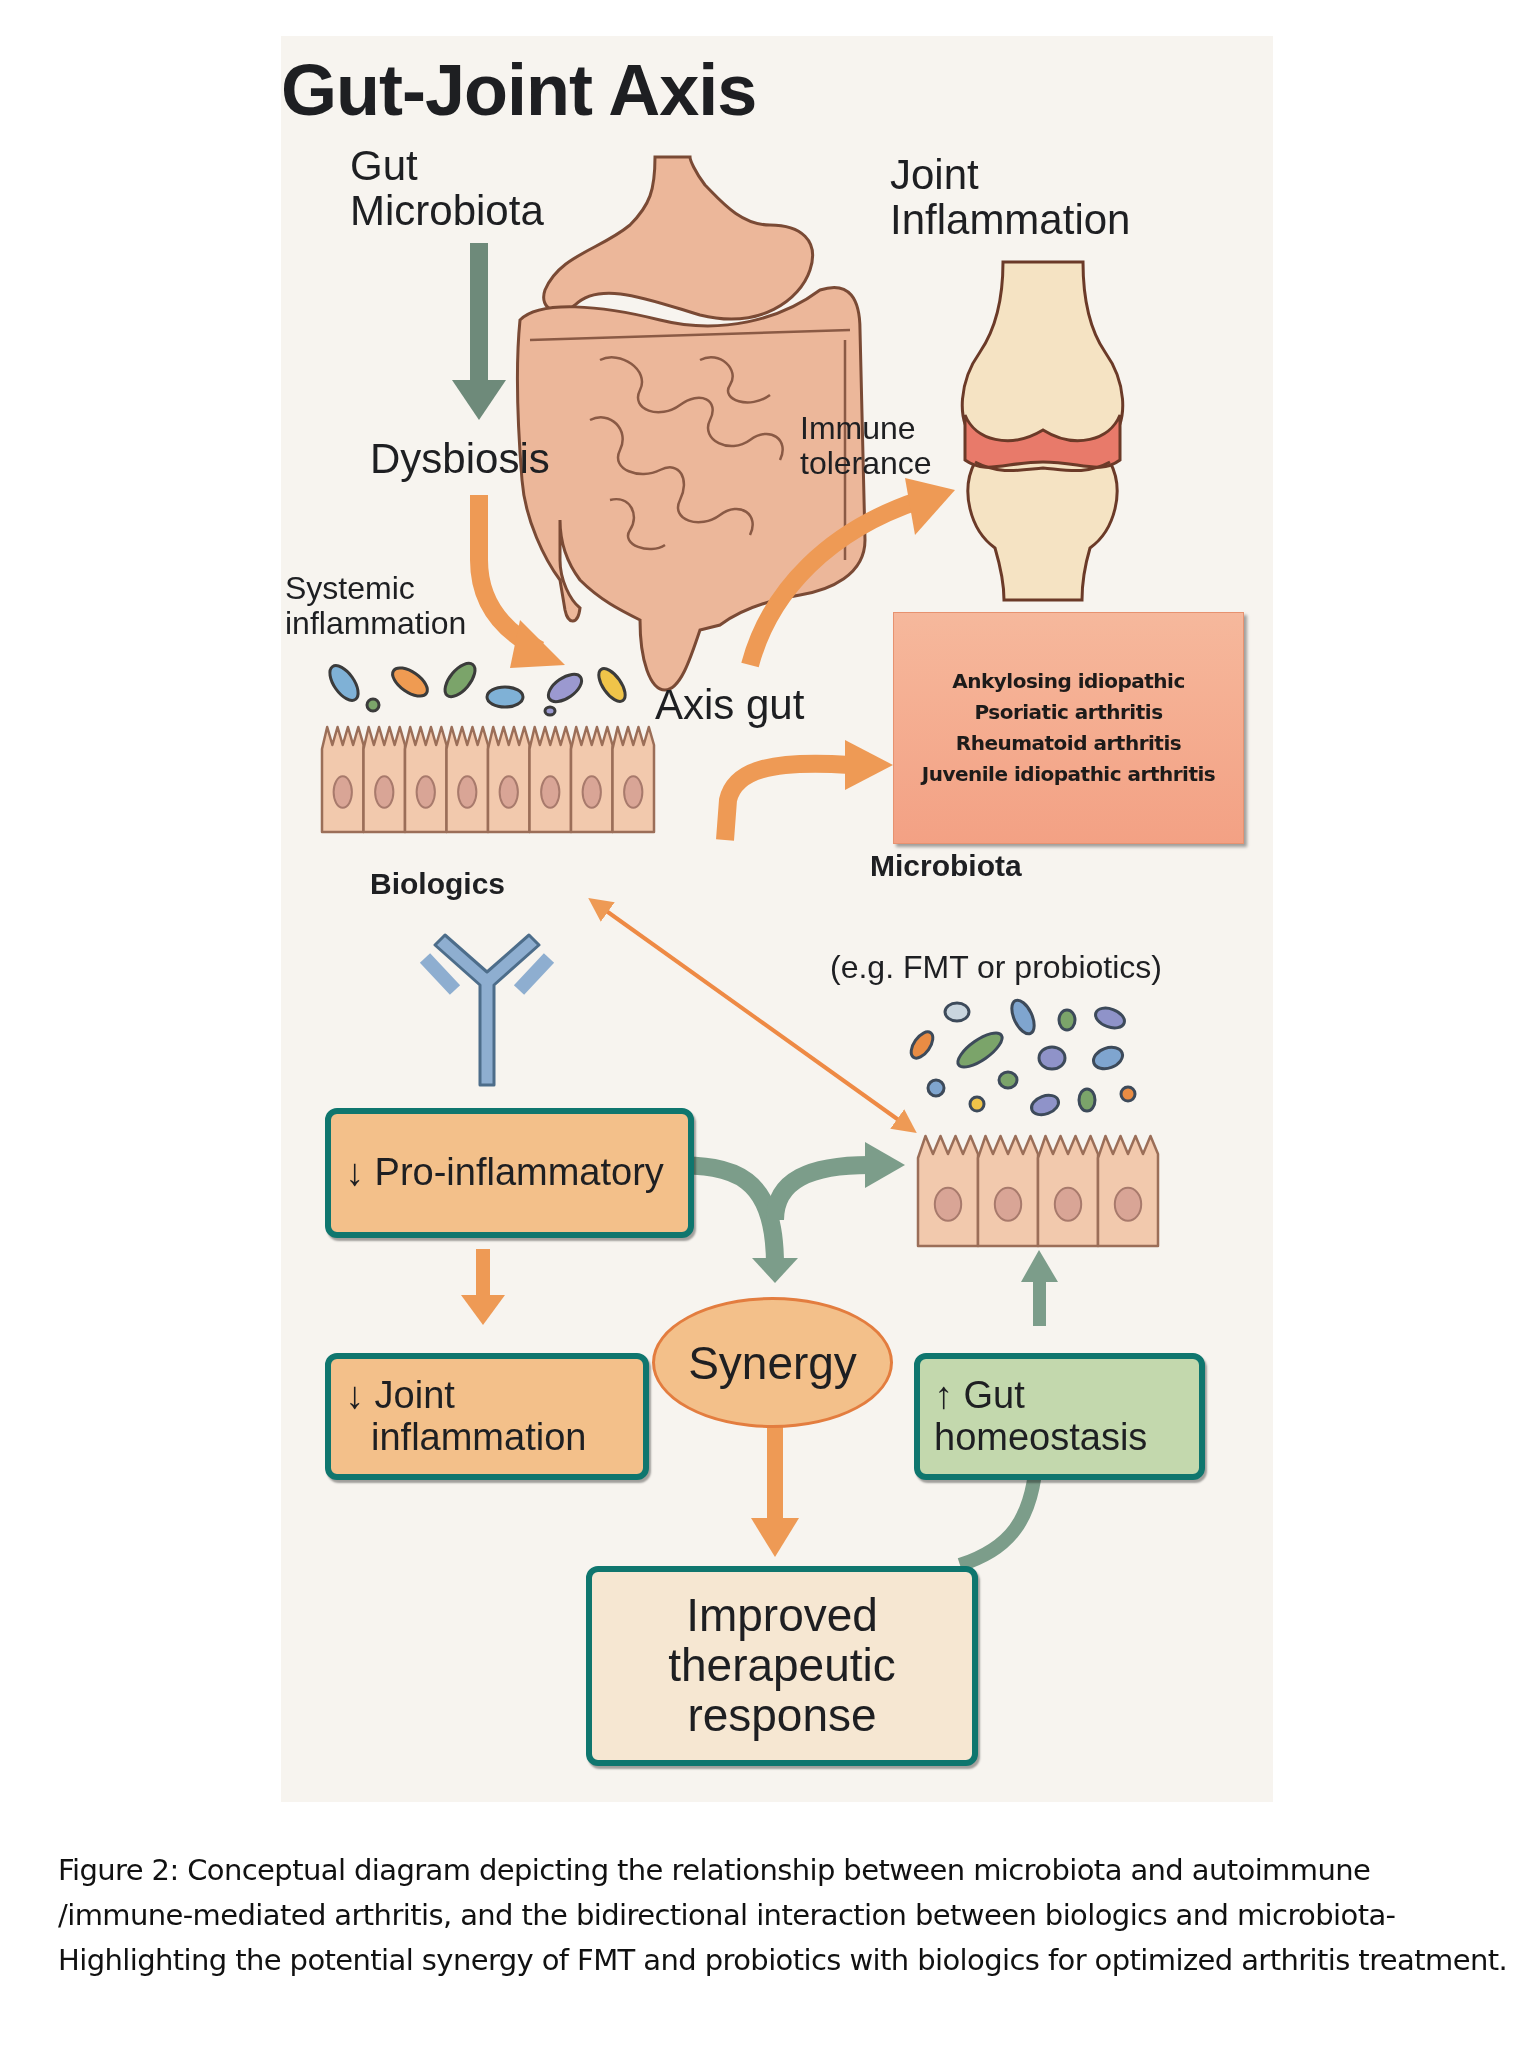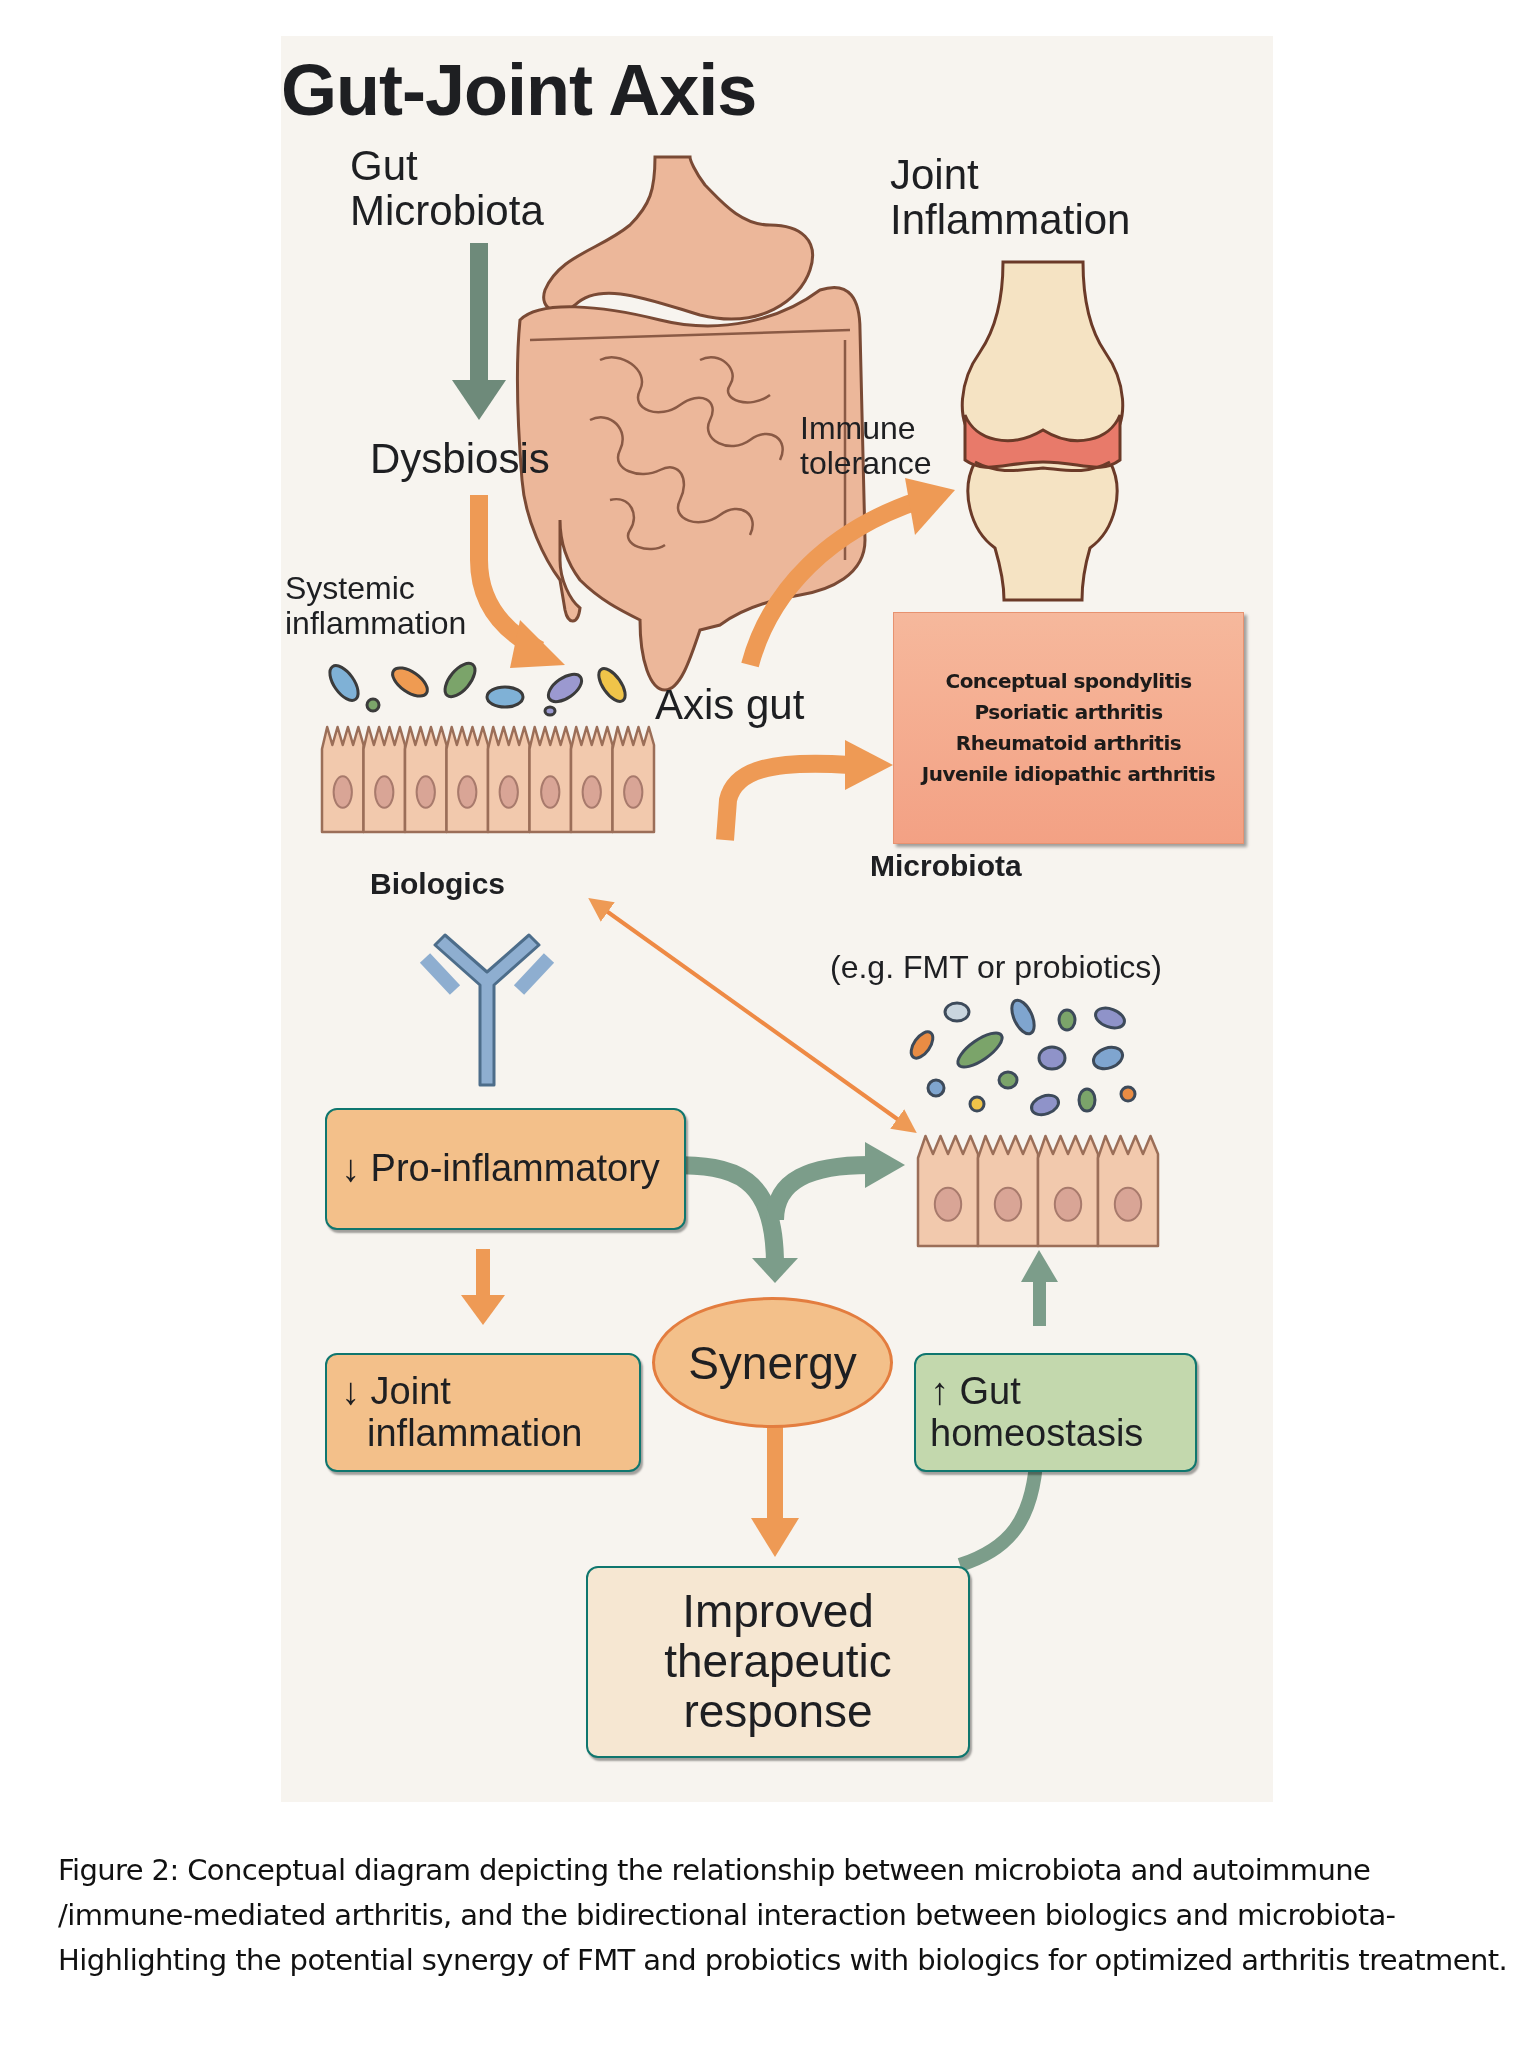--- a/index.html
+++ b/index.html
@@ -4,21 +4,21 @@
 <style>
   html, body { margin:0; padding:0; }
   body { width:1536px; height:2048px; background:#ffffff; position:relative; overflow:hidden; font-family:"Liberation Sans", sans-serif; }
   #panel { position:absolute; left:281px; top:36px; width:992px; height:1766px; background:#f7f4ef; }
   svg#art { position:absolute; left:0; top:0; }
   .t { position:absolute; color:#1e1f22; text-align:left; line-height:1.08; font-family:"Liberation Sans", sans-serif; }
   .title { font-weight:700; font-size:72px; letter-spacing:-1px; }
   .lbl { font-size:42px; }
   .lblb { font-size:30px; font-weight:700; }
   .sm { font-size:32px; }
-  .box { position:absolute; border:2px solid #0f766e; border-radius:12px; box-shadow:2px 3px 2px rgba(0,0,0,0.35); display:flex; flex-direction:column; justify-content:center; color:#1e1f22; font-family:"Liberation Sans", sans-serif; line-height:1.08; }
+  .box { position:absolute; border:6px solid #0f766e; border-radius:12px; box-shadow:2px 3px 2px rgba(0,0,0,0.35); display:flex; flex-direction:column; justify-content:center; color:#1e1f22; font-family:"Liberation Sans", sans-serif; line-height:1.08; }
   .disease { position:absolute; left:893px; top:612px; width:349px; height:230px; background:linear-gradient(#f6b89c,#f3a184); border:1px solid #e79270; box-shadow:3px 3px 3px rgba(0,0,0,0.35); display:flex; flex-direction:column; justify-content:center; align-items:center; }
   .disease span { font-family:"DejaVu Sans", sans-serif; font-weight:700; font-size:20px; color:#1d1b1a; line-height:1.55; letter-spacing:-0.5px; }
   #caption { position:absolute; left:58px; top:1848px; width:1450px; font-family:"DejaVu Sans", sans-serif; font-size:29px; line-height:45px; color:#111; letter-spacing:-0.6px; }
 </style>
 </head>
 <body>
 
 <div id="panel"></div>
 
 <svg id="art" width="1536" height="2048" viewBox="0 0 1536 2048">
@@ -190,21 +190,21 @@
 </div>
 
 <div class="t sm" style="left:285px; top:571px; width:220px;">
   <div>Systemic</div>
   <div>inflammation</div>
 </div>
 
 <div class="t lbl" style="left:655px; top:682px; width:220px;">Axis gut</div>
 
 <div class="disease">
-  <span>Conceptual spondylitis</span>
+  <span>Ankylosing idiopathic</span>
   <span>Psoriatic arthritis</span>
   <span>Rheumatoid arthritis</span>
   <span>Juvenile idiopathic arthritis</span>
 </div>
 
 <div class="t lblb" style="left:370px; top:868px; width:230px;">Biologics</div>
 
 <div class="t lblb" style="left:870px; top:850px; width:300px;">
   <div>Microbiota</div>
 </div>

